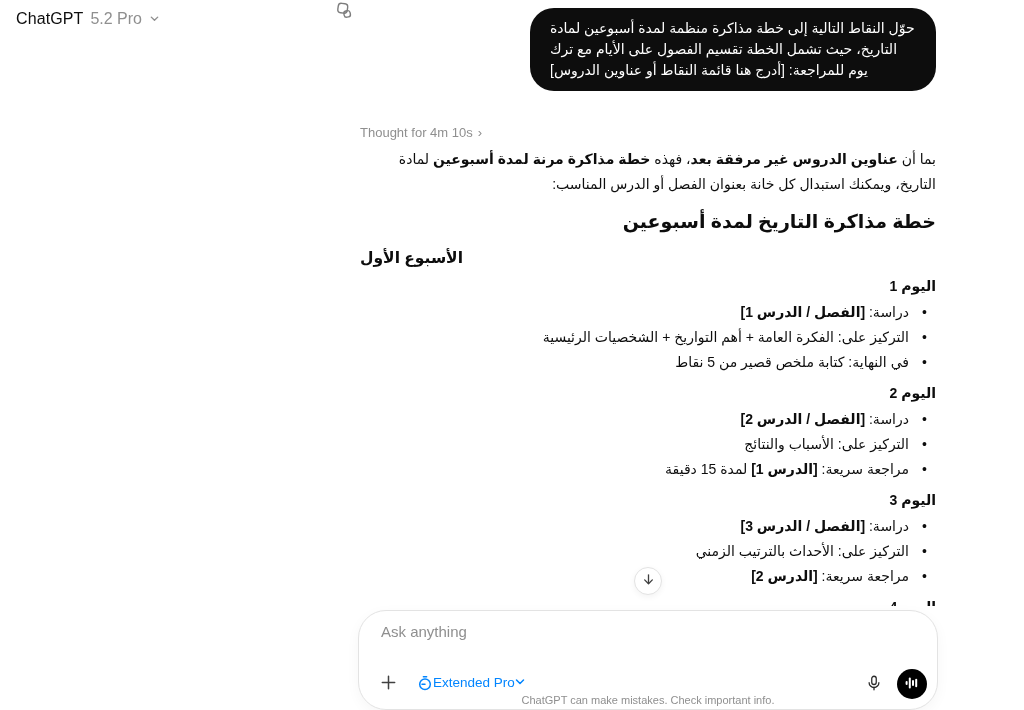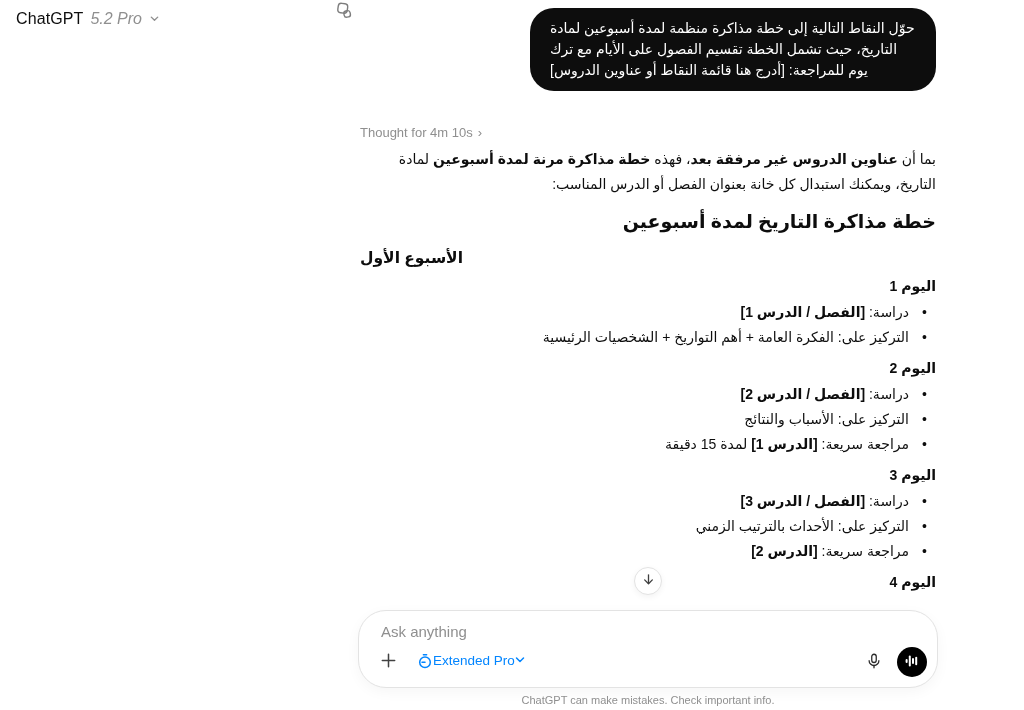--- a/index.html
+++ b/index.html
@@ -17,21 +17,21 @@
     font-family:"Liberation Sans","DejaVu Sans",sans-serif;
     color:var(--text-primary);
   }
   
   .app-header{
     position:absolute;top:10px;left:16px;
     display:flex;align-items:center;gap:7px;
     font-size:16px;cursor:pointer;
   }
   .app-header .brand{font-weight:400;color:var(--text-primary);letter-spacing:.1px;}
-  .app-header .model{color:var(--text-secondary);font-weight:400;font-style:italic;}
+  .app-header .model{color:var(--text-secondary);font-weight:400;}
   .app-header svg{margin-top:2px;}
   
   .thread{
     position:absolute;left:360px;top:0;width:576px;
   }
   .user-row{display:flex;justify-content:flex-end;margin-top:8px;}
   .user-bubble{
     background:var(--bubble-bg);color:#fff;
     border-radius:24px;padding:10px 20px;
     max-width:406px;
@@ -70,21 +70,21 @@
   
   .scroll-down-btn{
     position:absolute;left:634px;top:567px;width:28px;height:28px;
     border-radius:50%;background:#fff;border:1px solid var(--border);
     display:flex;align-items:center;justify-content:center;
     box-shadow:0 2px 6px rgba(0,0,0,.05);cursor:pointer;
   }
   
   .composer-backdrop{position:absolute;left:0;top:606px;width:1024px;height:104px;background:#fff;}
   .composer{
-    position:absolute;left:358px;top:610px;width:580px;height:78px;
+    position:absolute;left:358px;top:610px;width:580px;height:100px;
     background:#fff;border:1px solid var(--border);border-radius:28px;
     box-shadow:0 4px 14px rgba(0,0,0,.04);
   }
   .composer-input{
     position:absolute;left:10px;top:8px;width:540px;height:24px;
     border:none;outline:none;background:transparent;
     font-family:inherit;font-size:15px;color:var(--text-primary);
     padding:0 12px;
   }
   .composer-input::placeholder{color:var(--text-secondary);opacity:1;}
@@ -152,20 +152,21 @@
 
     <h2 class="plan-title" dir="rtl" lang="ar">خطة مذاكرة التاريخ لمدة أسبوعين</h2>
     <h3 class="week-title" dir="rtl" lang="ar">الأسبوع الأول</h3>
 
     <div>
   <section class="day">
     <h4 class="day-title">اليوم 1</h4>
     <ul class="bullets">
             <li><span>دراسة: </span><strong>[الفصل / الدرس 1]</strong></li>
             <li><span>التركيز على: الفكرة العامة + أهم التواريخ + الشخصيات الرئيسية</span></li>
+            <li><span>في النهاية: كتابة ملخص قصير من 5 نقاط</span></li>
           </ul>
   </section>
 
   <section class="day">
     <h4 class="day-title">اليوم 2</h4>
     <ul class="bullets">
             <li><span>دراسة: </span><strong>[الفصل / الدرس 2]</strong></li>
             <li><span>التركيز على: الأسباب والنتائج</span></li>
             <li><span>مراجعة سريعة: </span><strong>[الدرس 1]</strong><span> لمدة 15 دقيقة</span></li>
           </ul>

